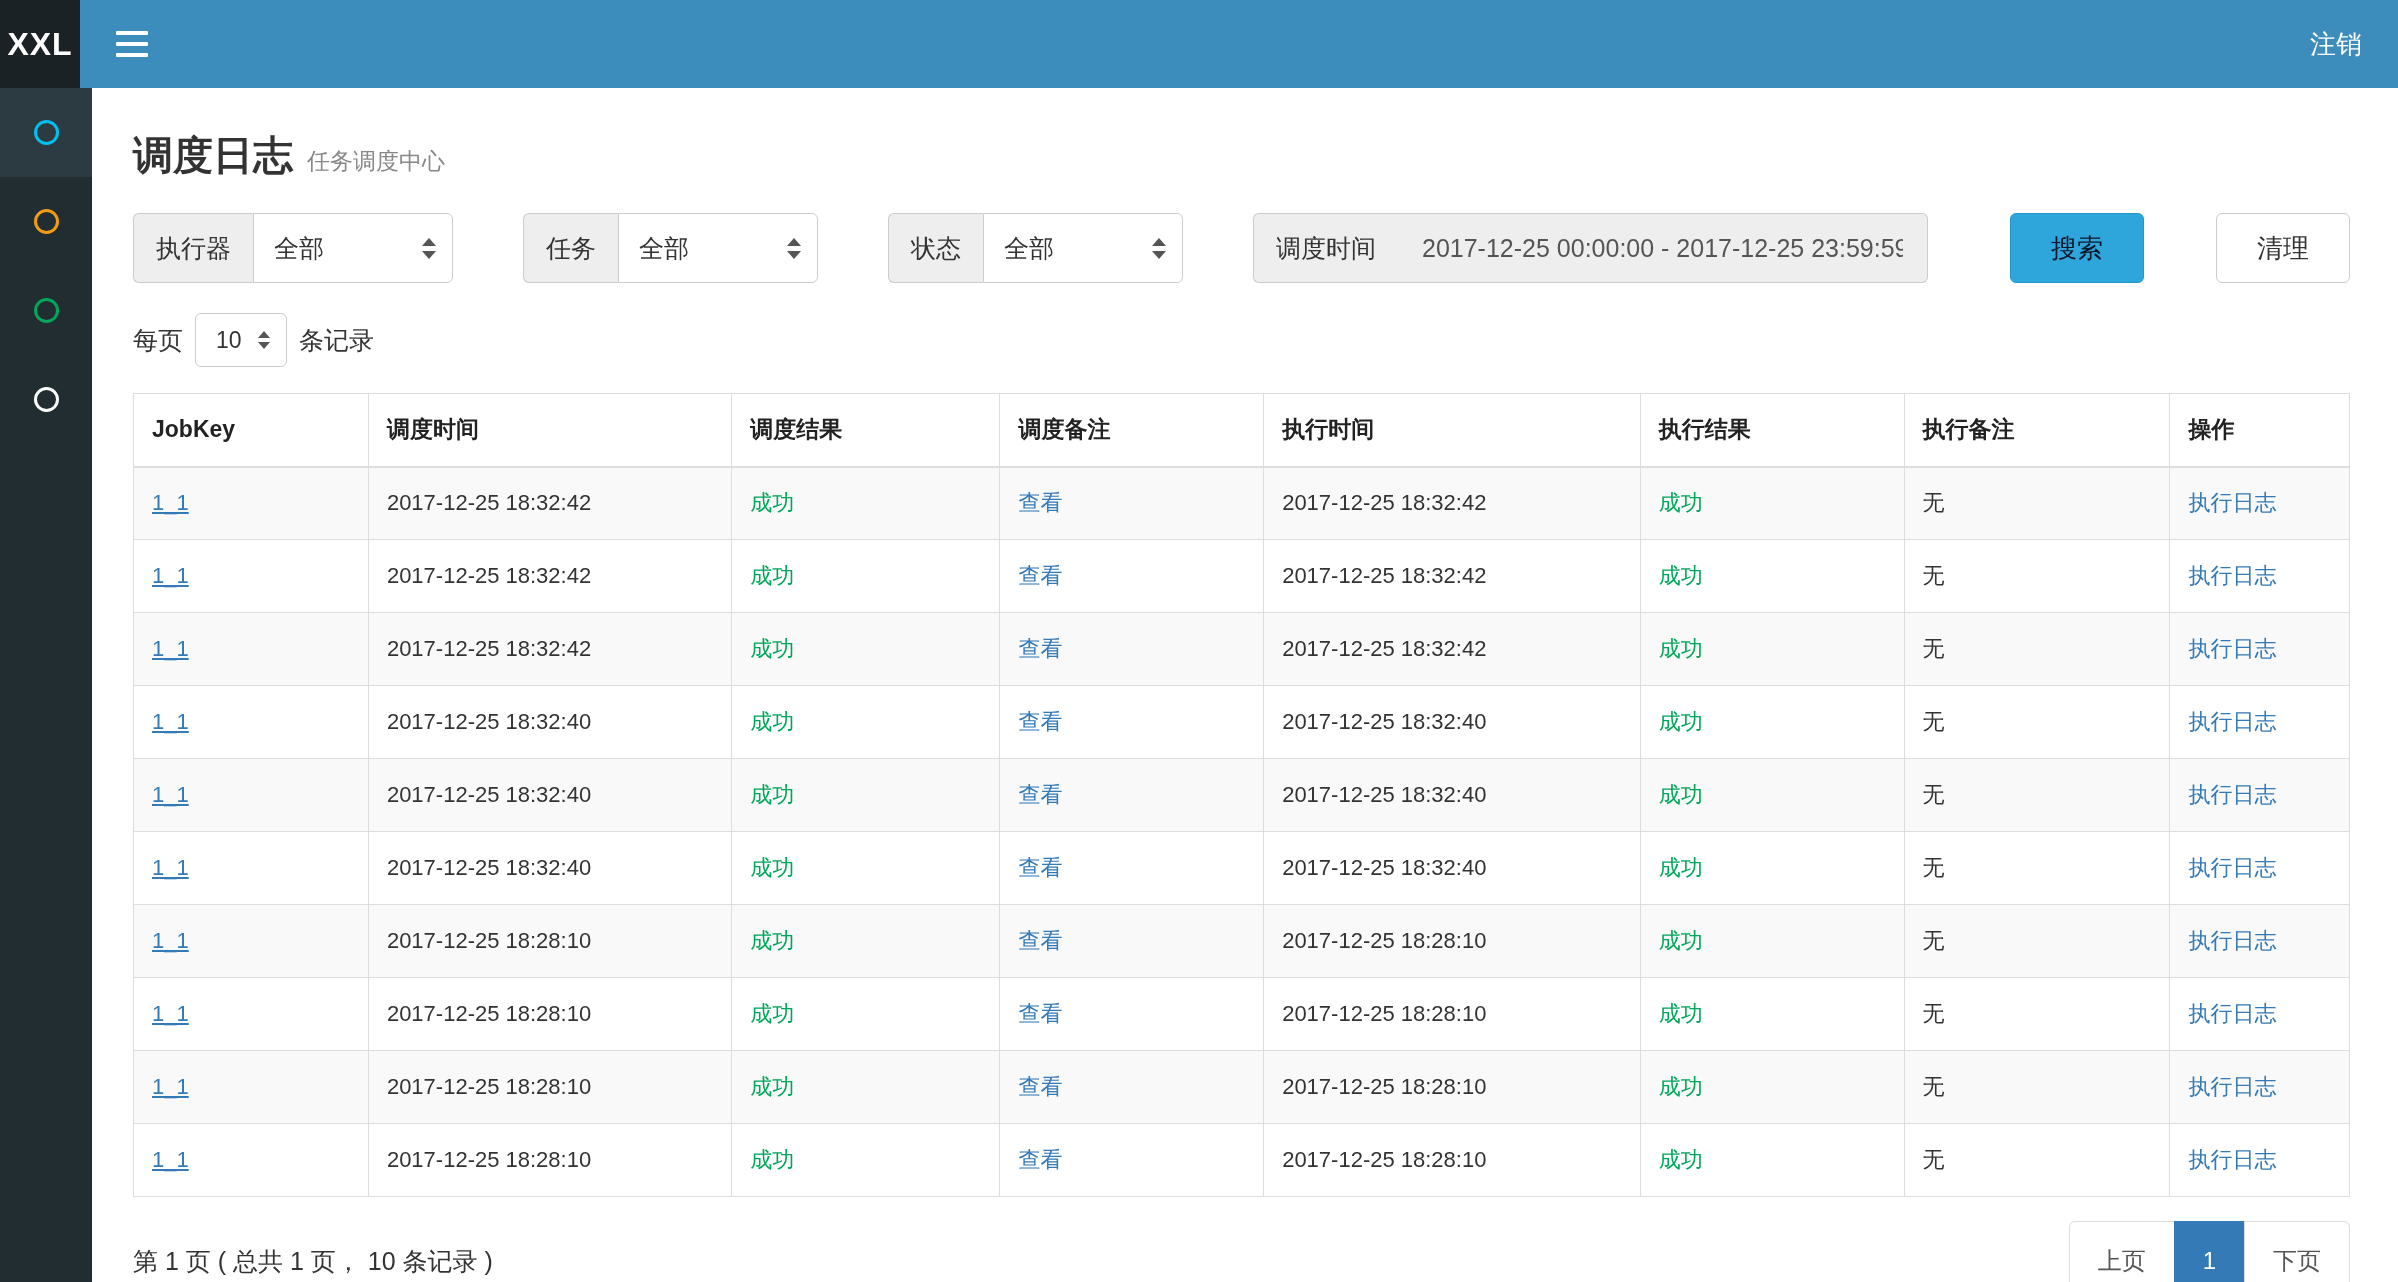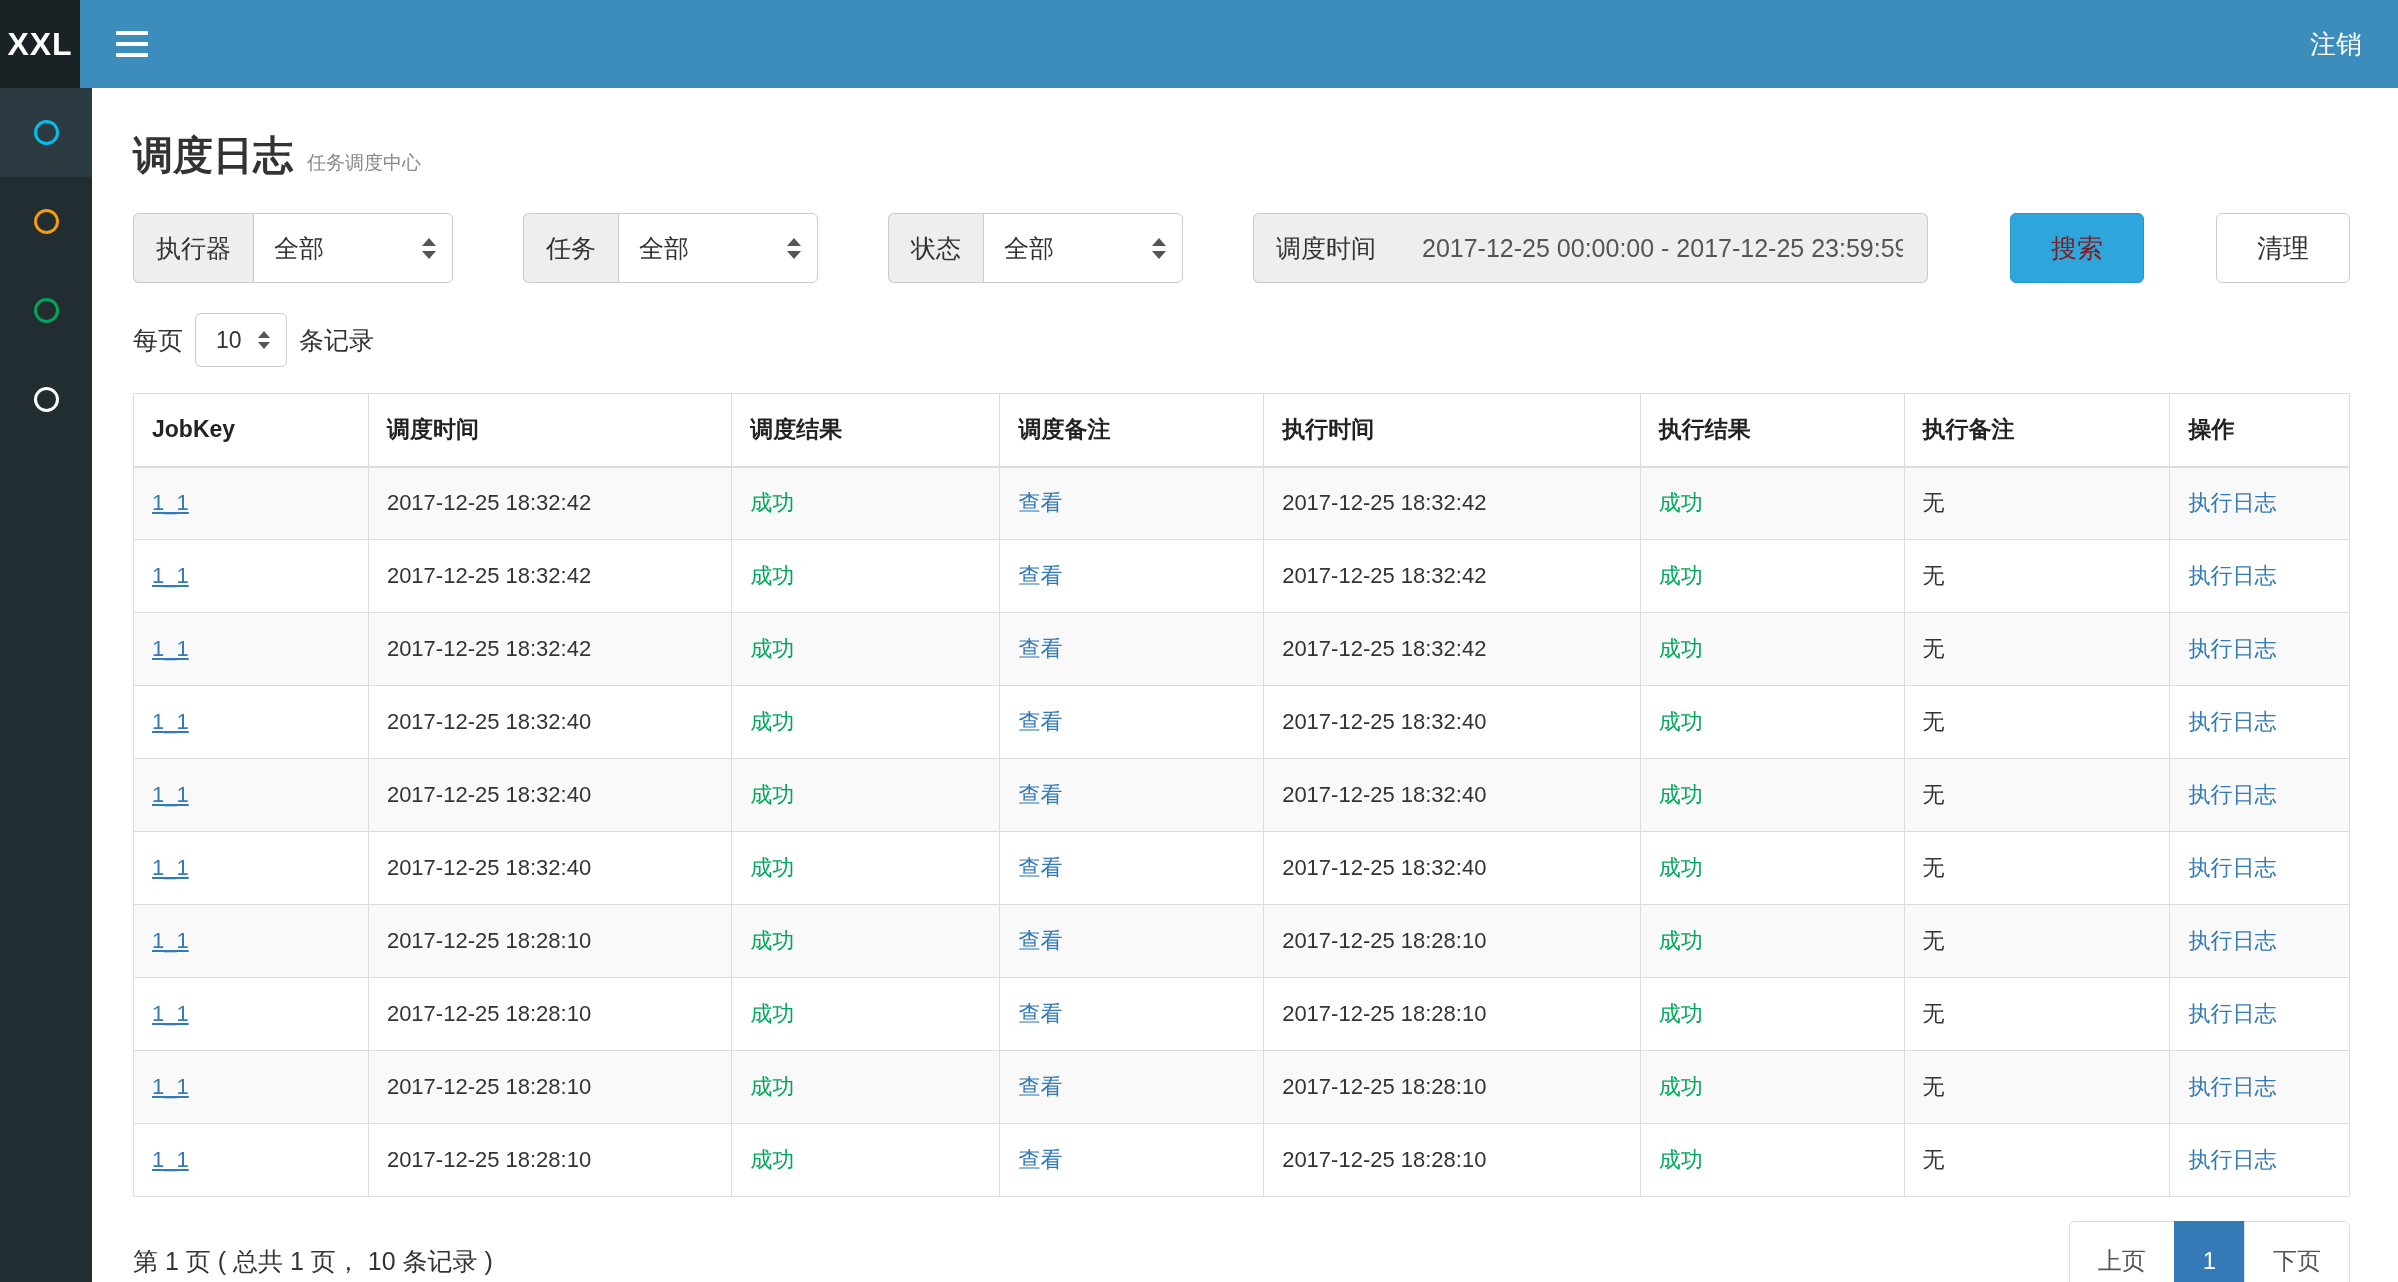--- a/index.html
+++ b/index.html
@@ -36,38 +36,38 @@
   .sidebar{width:92px;background:var(--sidebar-bg);}
   .side-item{height:89px;display:flex;align-items:center;justify-content:center;cursor:pointer;}
   .side-item.active{background:var(--sidebar-active-bg);}
   .circle{width:25px;height:25px;border-radius:50%;border:3px solid #fff;display:block;}
 
   .content{flex:1;padding:24px 48px 0 41px;}
 
   
   .page-header{margin:16px 0 30px;display:flex;align-items:baseline;}
   .page-title{font-size:40px;font-weight:bold;color:#333;margin:0;}
-  .page-subtitle{font-size:19px;color:#888;margin-left:14px;}
+  .page-subtitle{font-size:23px;color:#888;margin-left:14px;}
 
   
   .filter-row{display:flex;align-items:center;gap:16px;}
   .input-group{display:flex;height:70px;margin-right:54px;}
   .input-group.time-group{flex:1;margin-right:0;}
   .addon{background:#eee;border:1px solid #ccc;border-right:none;border-radius:6px 0 0 6px;
          display:flex;align-items:center;padding:0 22px;font-size:25px;color:#333;white-space:nowrap;}
   .select{background:#fff;border:1px solid #ccc;display:flex;align-items:center;
           justify-content:space-between;padding:0 16px 0 20px;font-size:25px;color:#333;cursor:pointer;}
   .input-group .select{border-radius:0 6px 6px 0;min-width:200px;align-items:center;}
   .arrows{display:flex;flex-direction:column;gap:5px;margin-left:34px;}
   .tri-up{display:block;width:0;height:0;border-left:7px solid transparent;border-right:7px solid transparent;border-bottom:8px solid #555;}
   .tri-down{display:block;width:0;height:0;border-left:7px solid transparent;border-right:7px solid transparent;border-top:8px solid #555;}
   .time-input{flex:1;background:#eee;border:1px solid #ccc;border-left:none;border-radius:0 6px 6px 0;
               padding:0 24px;font-size:25px;color:#555;appearance:none;-webkit-appearance:none;}
   .btn-search{width:134px;height:70px;background:var(--search-button-bg);border:1px solid var(--search-button-border);
-              border-radius:6px;color:#7f1d1d;font-size:26px;margin-left:66px;}
+              border-radius:6px;color:#0f172a;font-size:26px;margin-left:66px;}
   .btn-clear{width:134px;height:70px;background:#fff;border:1px solid #ccc;border-radius:6px;color:#333;font-size:26px;margin-left:56px;font-family:Liberation Serif, serif;}
 
   
   .pagesize-row{margin:30px 0 26px;display:flex;align-items:center;font-size:25px;color:#333;}
   .small-select{height:54px;border:1px solid #ccc;border-radius:6px;margin:0 12px;min-width:92px;font-size:23px;}
   .small-select .arrows{margin-left:14px;gap:4px;}
   .small-select .tri-up{border-left-width:6px;border-right-width:6px;border-bottom-width:7px;}
   .small-select .tri-down{border-left-width:6px;border-right-width:6px;border-top-width:7px;}
 
   

